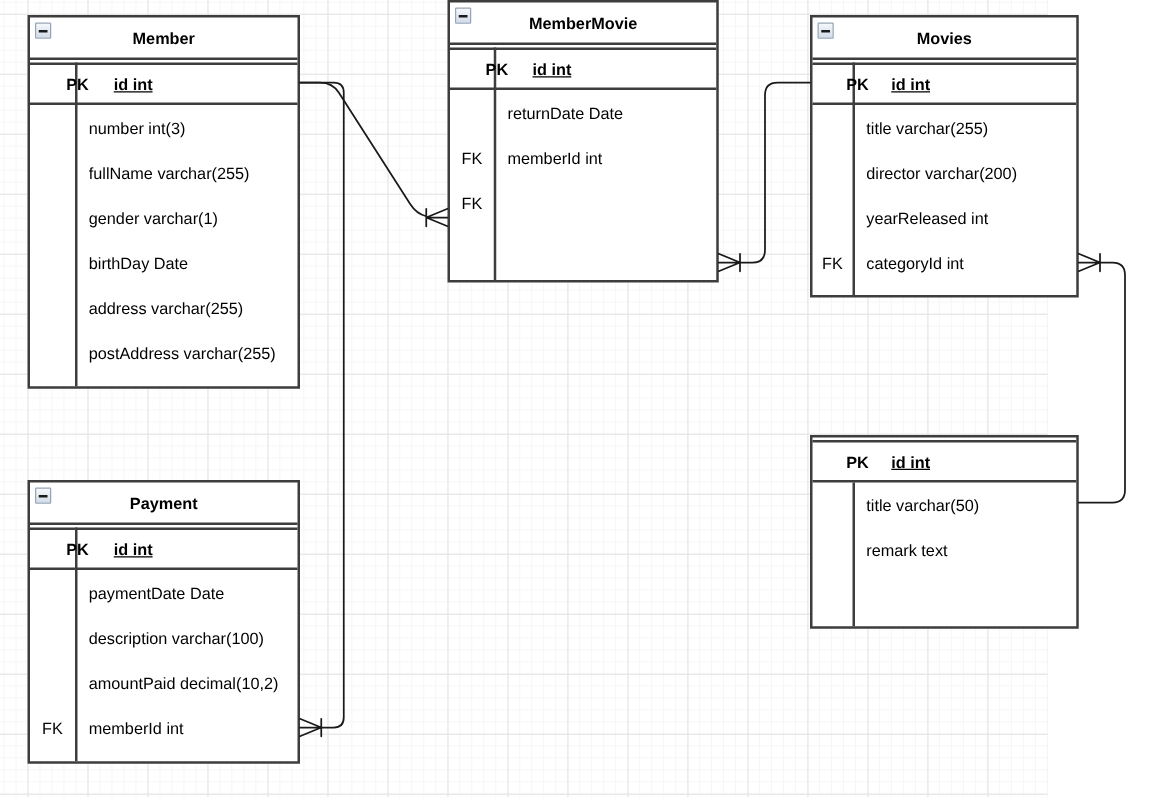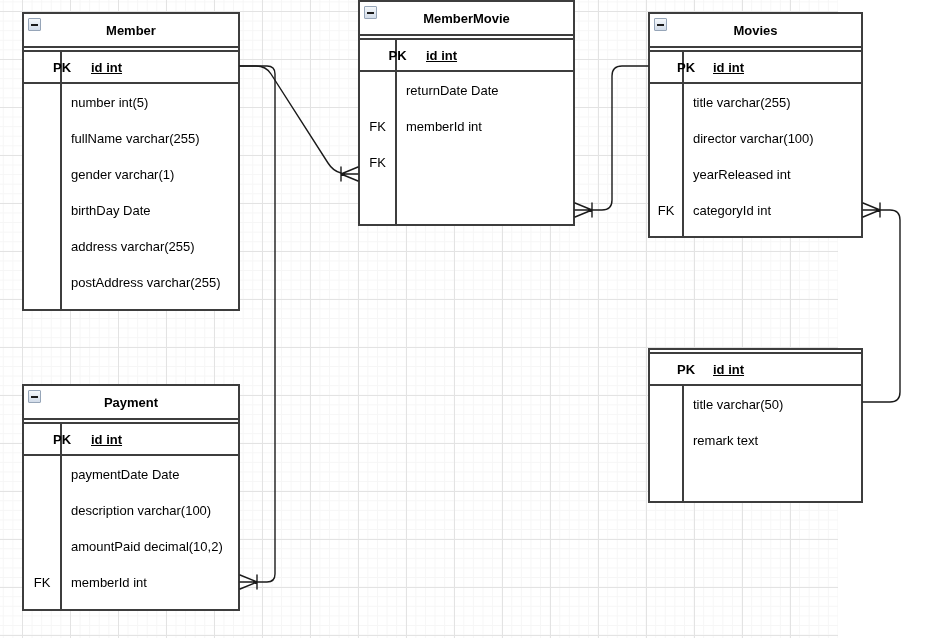--- a/index.html
+++ b/index.html
@@ -130,21 +130,21 @@
     </div>
     <div class="hline"></div>
     <div class="vdiv" style="left: 36px;"></div>
     <div class="rows">
           <div class="row pk-row">
             <span class="kcell" style="width: 36px;">PK</span>
             <span class="fcell pkfield">id int</span>
           </div>
           <div class="row">
             <span class="kcell" style="width: 36px;"></span>
-            <span class="fcell">number int(5)</span>
+            <span class="fcell">number int(3)</span>
           </div>
           <div class="row">
             <span class="kcell" style="width: 36px;"></span>
             <span class="fcell">fullName varchar(255)</span>
           </div>
           <div class="row">
             <span class="kcell" style="width: 36px;"></span>
             <span class="fcell">gender varchar(1)</span>
           </div>
           <div class="row">
@@ -197,21 +197,21 @@
           <div class="row pk-row">
             <span class="kcell" style="width: 32px;">PK</span>
             <span class="fcell pkfield">id int</span>
           </div>
           <div class="row">
             <span class="kcell" style="width: 32px;"></span>
             <span class="fcell">title varchar(255)</span>
           </div>
           <div class="row">
             <span class="kcell" style="width: 32px;"></span>
-            <span class="fcell">director varchar(100)</span>
+            <span class="fcell">director varchar(200)</span>
           </div>
           <div class="row">
             <span class="kcell" style="width: 32px;"></span>
             <span class="fcell">yearReleased int</span>
           </div>
           <div class="row">
             <span class="kcell" style="width: 32px;">FK</span>
             <span class="fcell">categoryId int</span>
           </div>
         </div>

